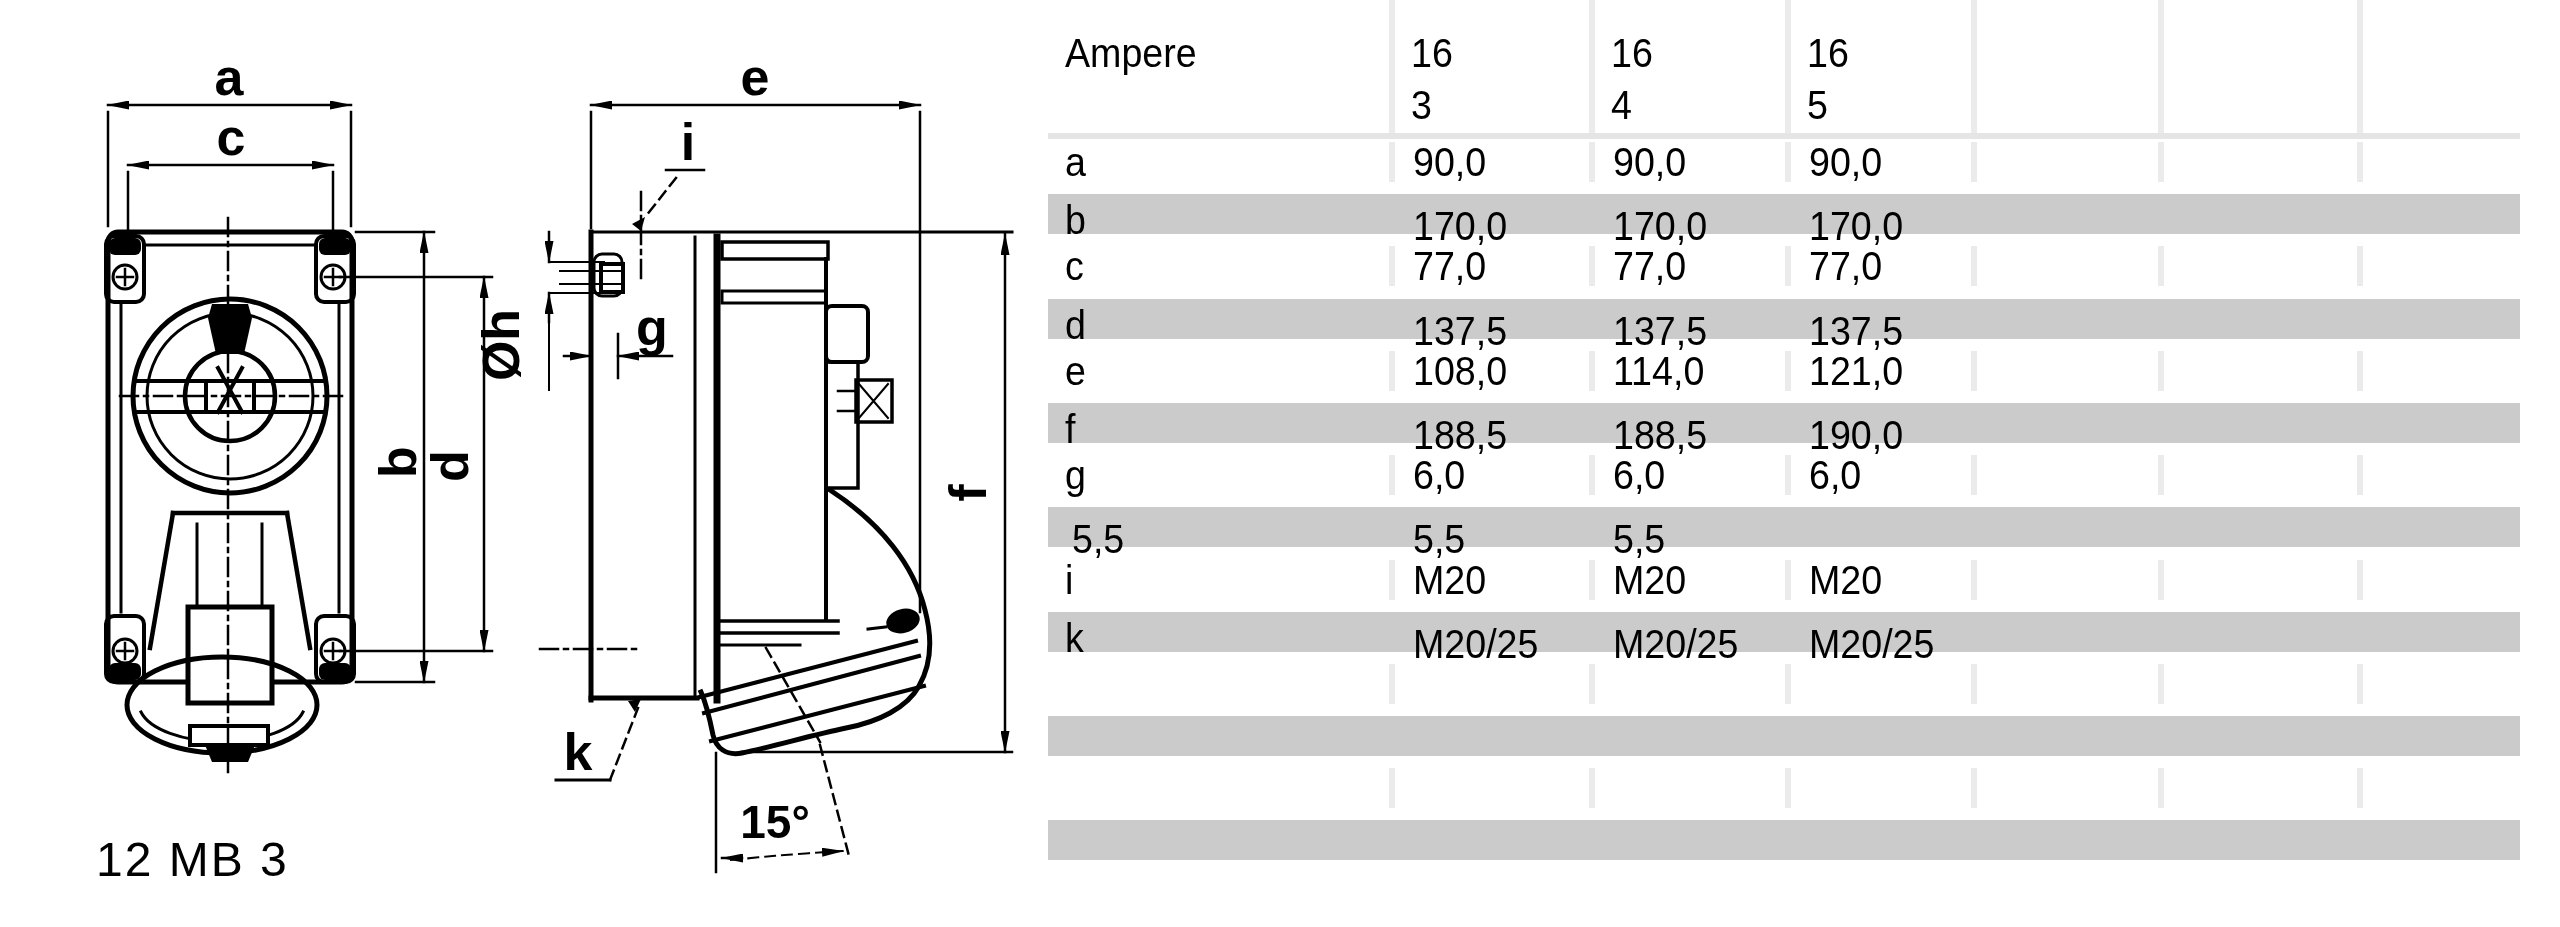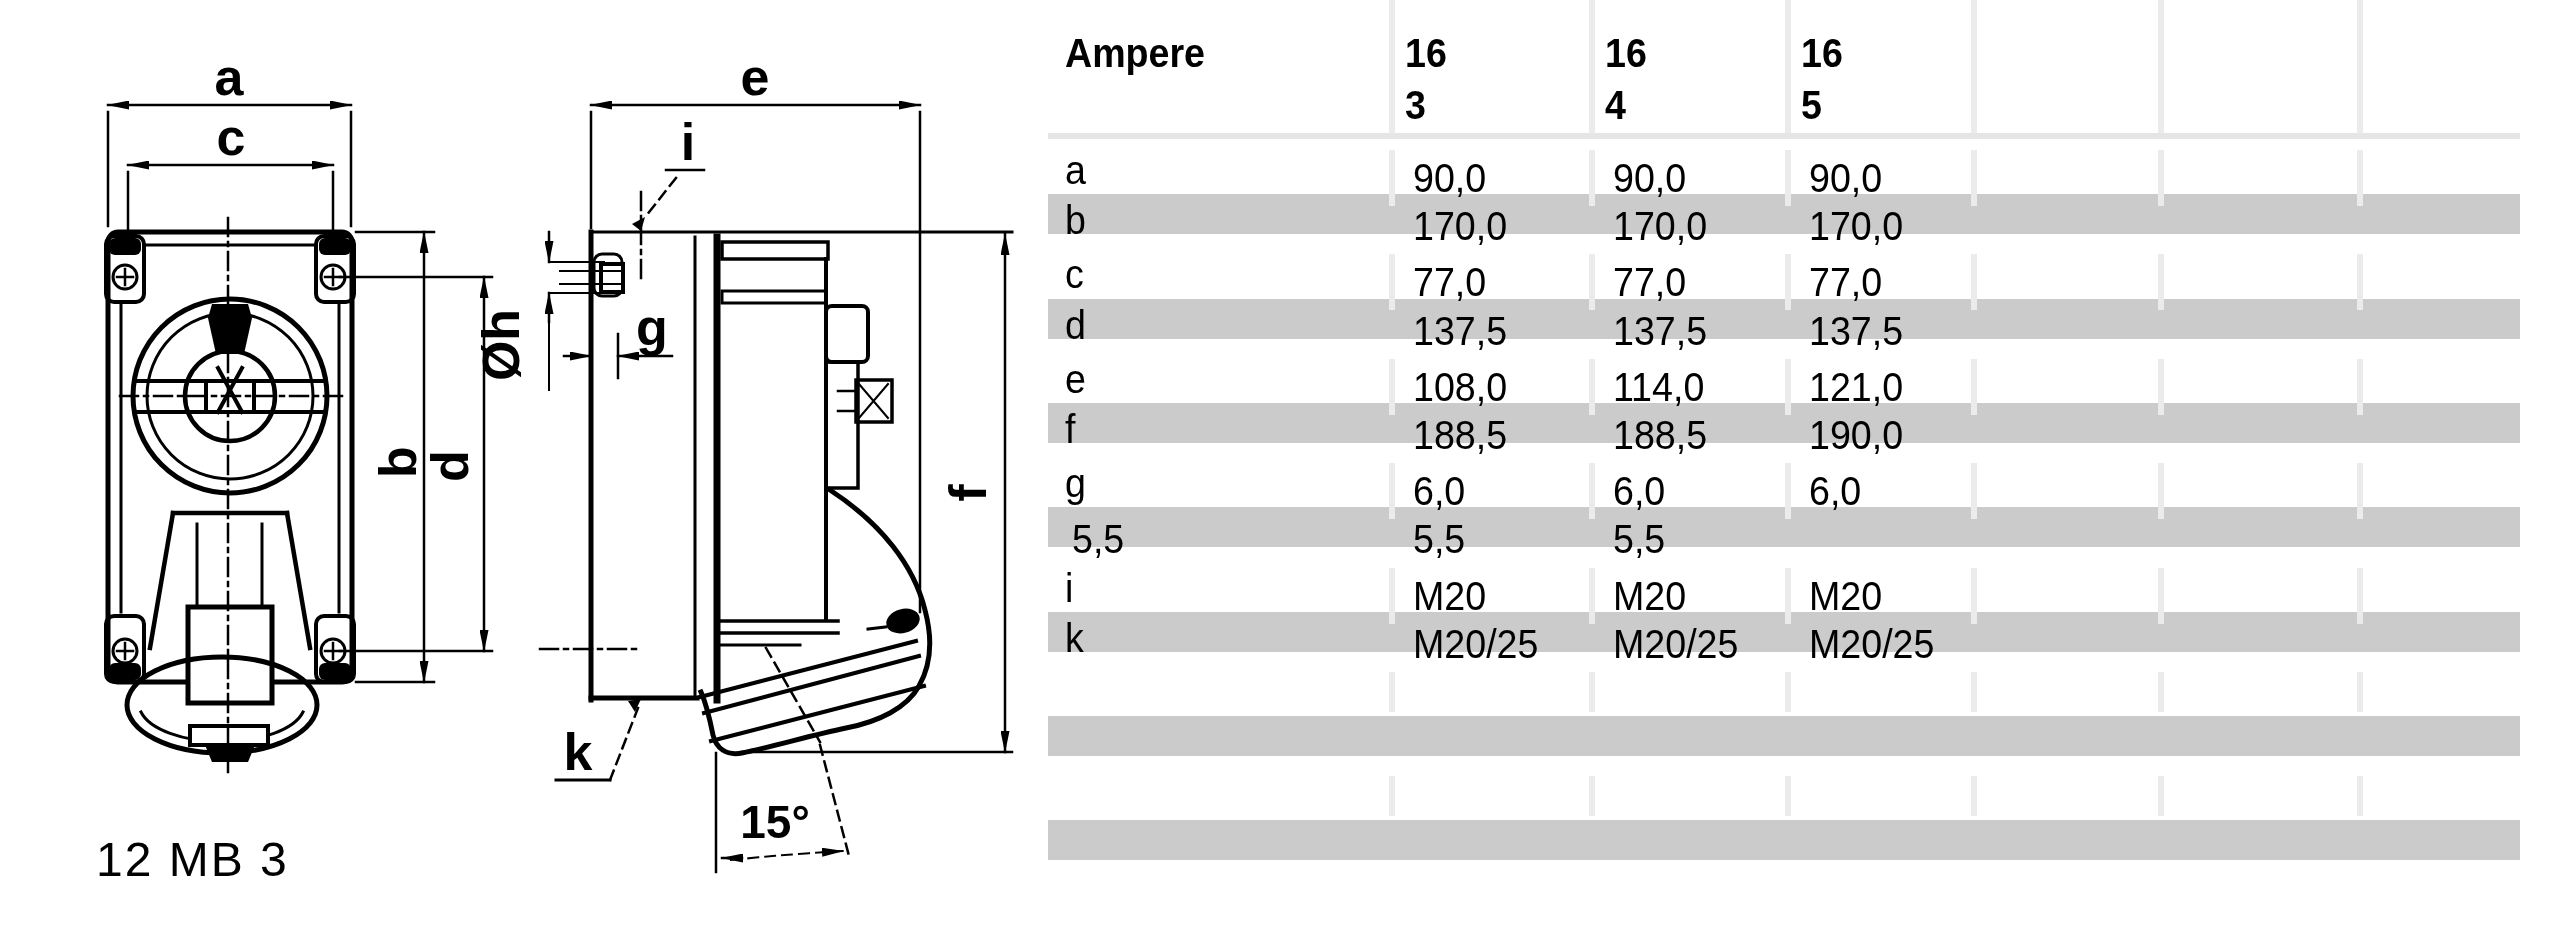--- a/index.html
+++ b/index.html
@@ -11,31 +11,31 @@
   .dimlbl{font-size:52px;font-weight:bold;}
   .dimlbl-sm{font-size:46px;font-weight:bold;}
   .model{font-size:48px;font-weight:normal;letter-spacing:2px;}
 
   
   .dim-table{position:absolute;left:1048px;top:0;width:1472px;}
   .tgrid{display:grid;grid-template-columns:341px 200px 196px 186px 187px 199px 163px;}
   .thead{height:133px;align-items:start;}
   .thead .hcell{height:133px;display:flex;flex-direction:column;justify-content:flex-start;
                 padding-top:26px;box-sizing:border-box;}
-  .thead .hval{border-left:6px solid #ebebeb;padding-left:10px;}
+  .thead .hval{border-left:6px solid #ebebeb;padding-left:16px;}
   .thead .hlabel{padding-left:17px;}
-  .hline{font-size:44px;font-weight:bold;line-height:52px;white-space:nowrap;}
+  .hline{font-size:44px;font-weight:normal;line-height:52px;white-space:nowrap;}
   .hrule{height:6px;background:#e5e5e5;width:1472px;}
   .rows{margin-top:3px;}
   .trow{height:40px;margin-bottom:12.2px;align-items:center;}
   .trow.shaded{background:#cbcbcb;}
   .cell{height:100%;display:flex;align-items:center;box-sizing:border-box;overflow:visible;}
   .cell.lab{padding-left:17px;}
   .cell.val{padding-left:18px;}
-  .trow:not(.shaded) .cell.val{border-left:6px solid #ebebeb;margin-top:16px;}
+  .trow:not(.shaded) .cell.val{border-left:6px solid #ebebeb;}
   .trow.shaded .cell.val{padding-left:24px;margin-top:12px;}
   .tx{font-size:40px;line-height:40px;white-space:nowrap;display:inline-block;
       transform:scaleX(.94);transform-origin:0 50%;}
   .thead .tx{transform:scaleX(.94);transform-origin:0 50%;display:inline-block;}
 </style>
 </head>
 <body>
 
 <div class="stage">
 

